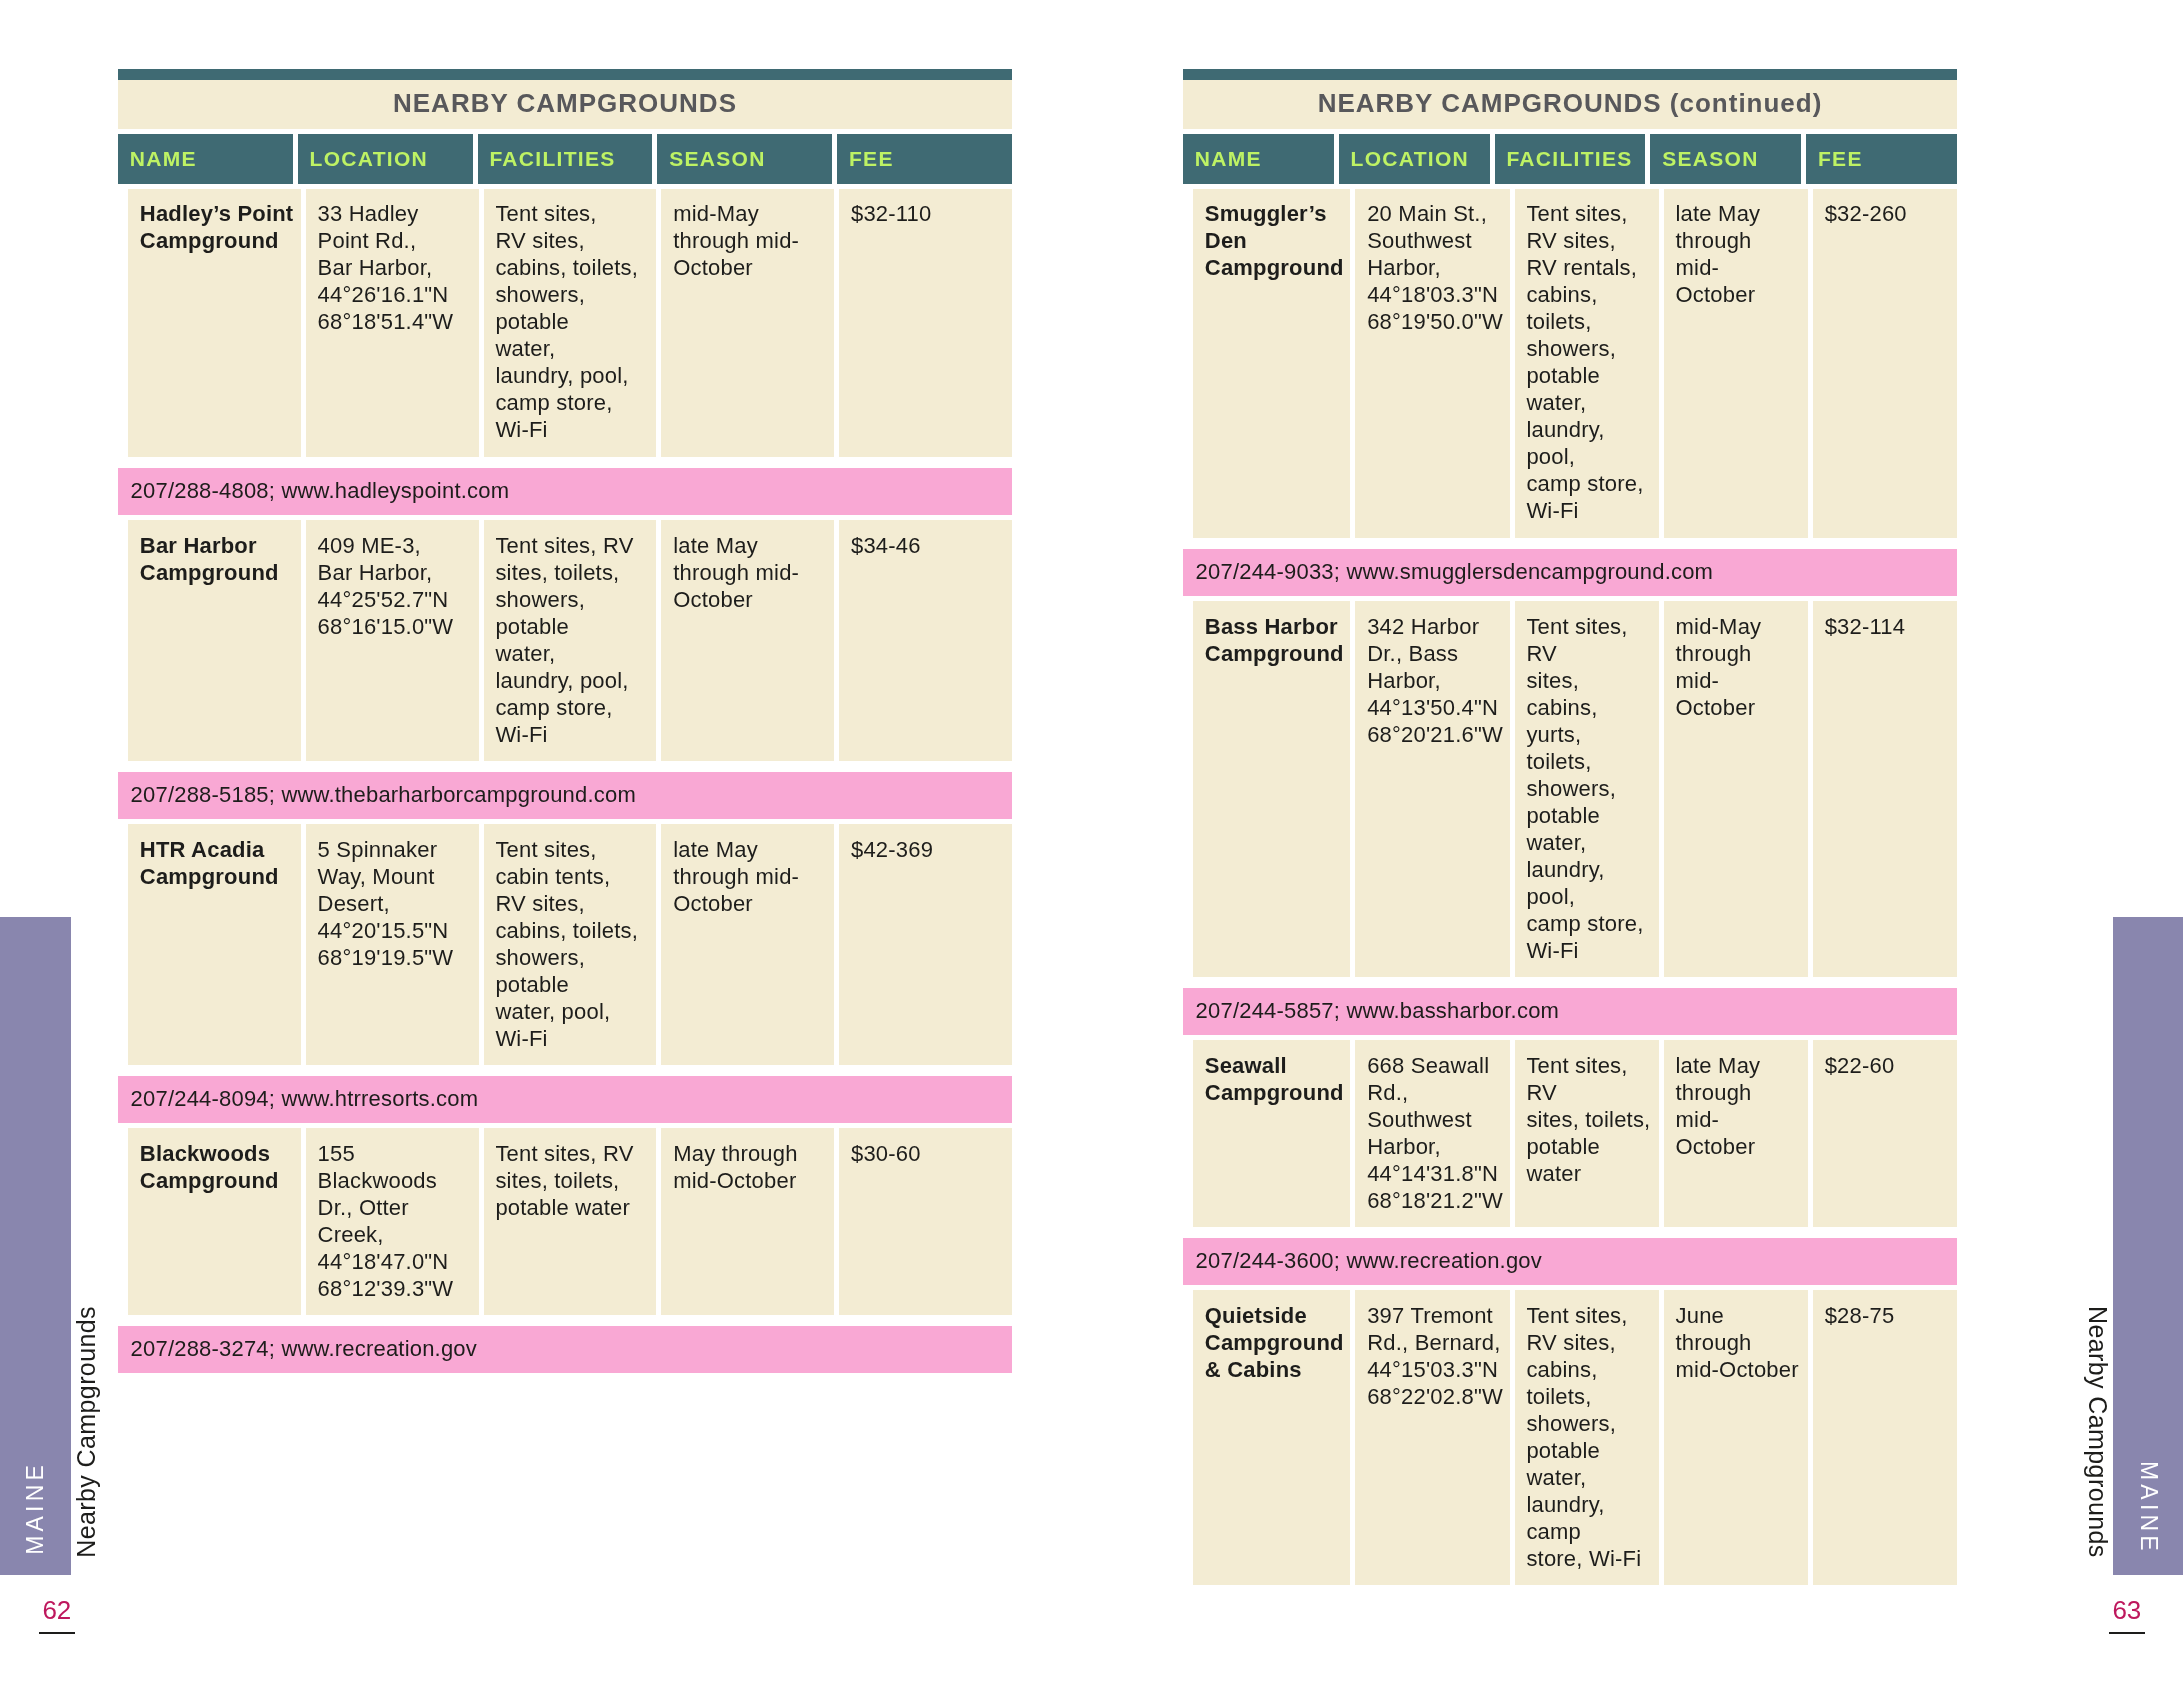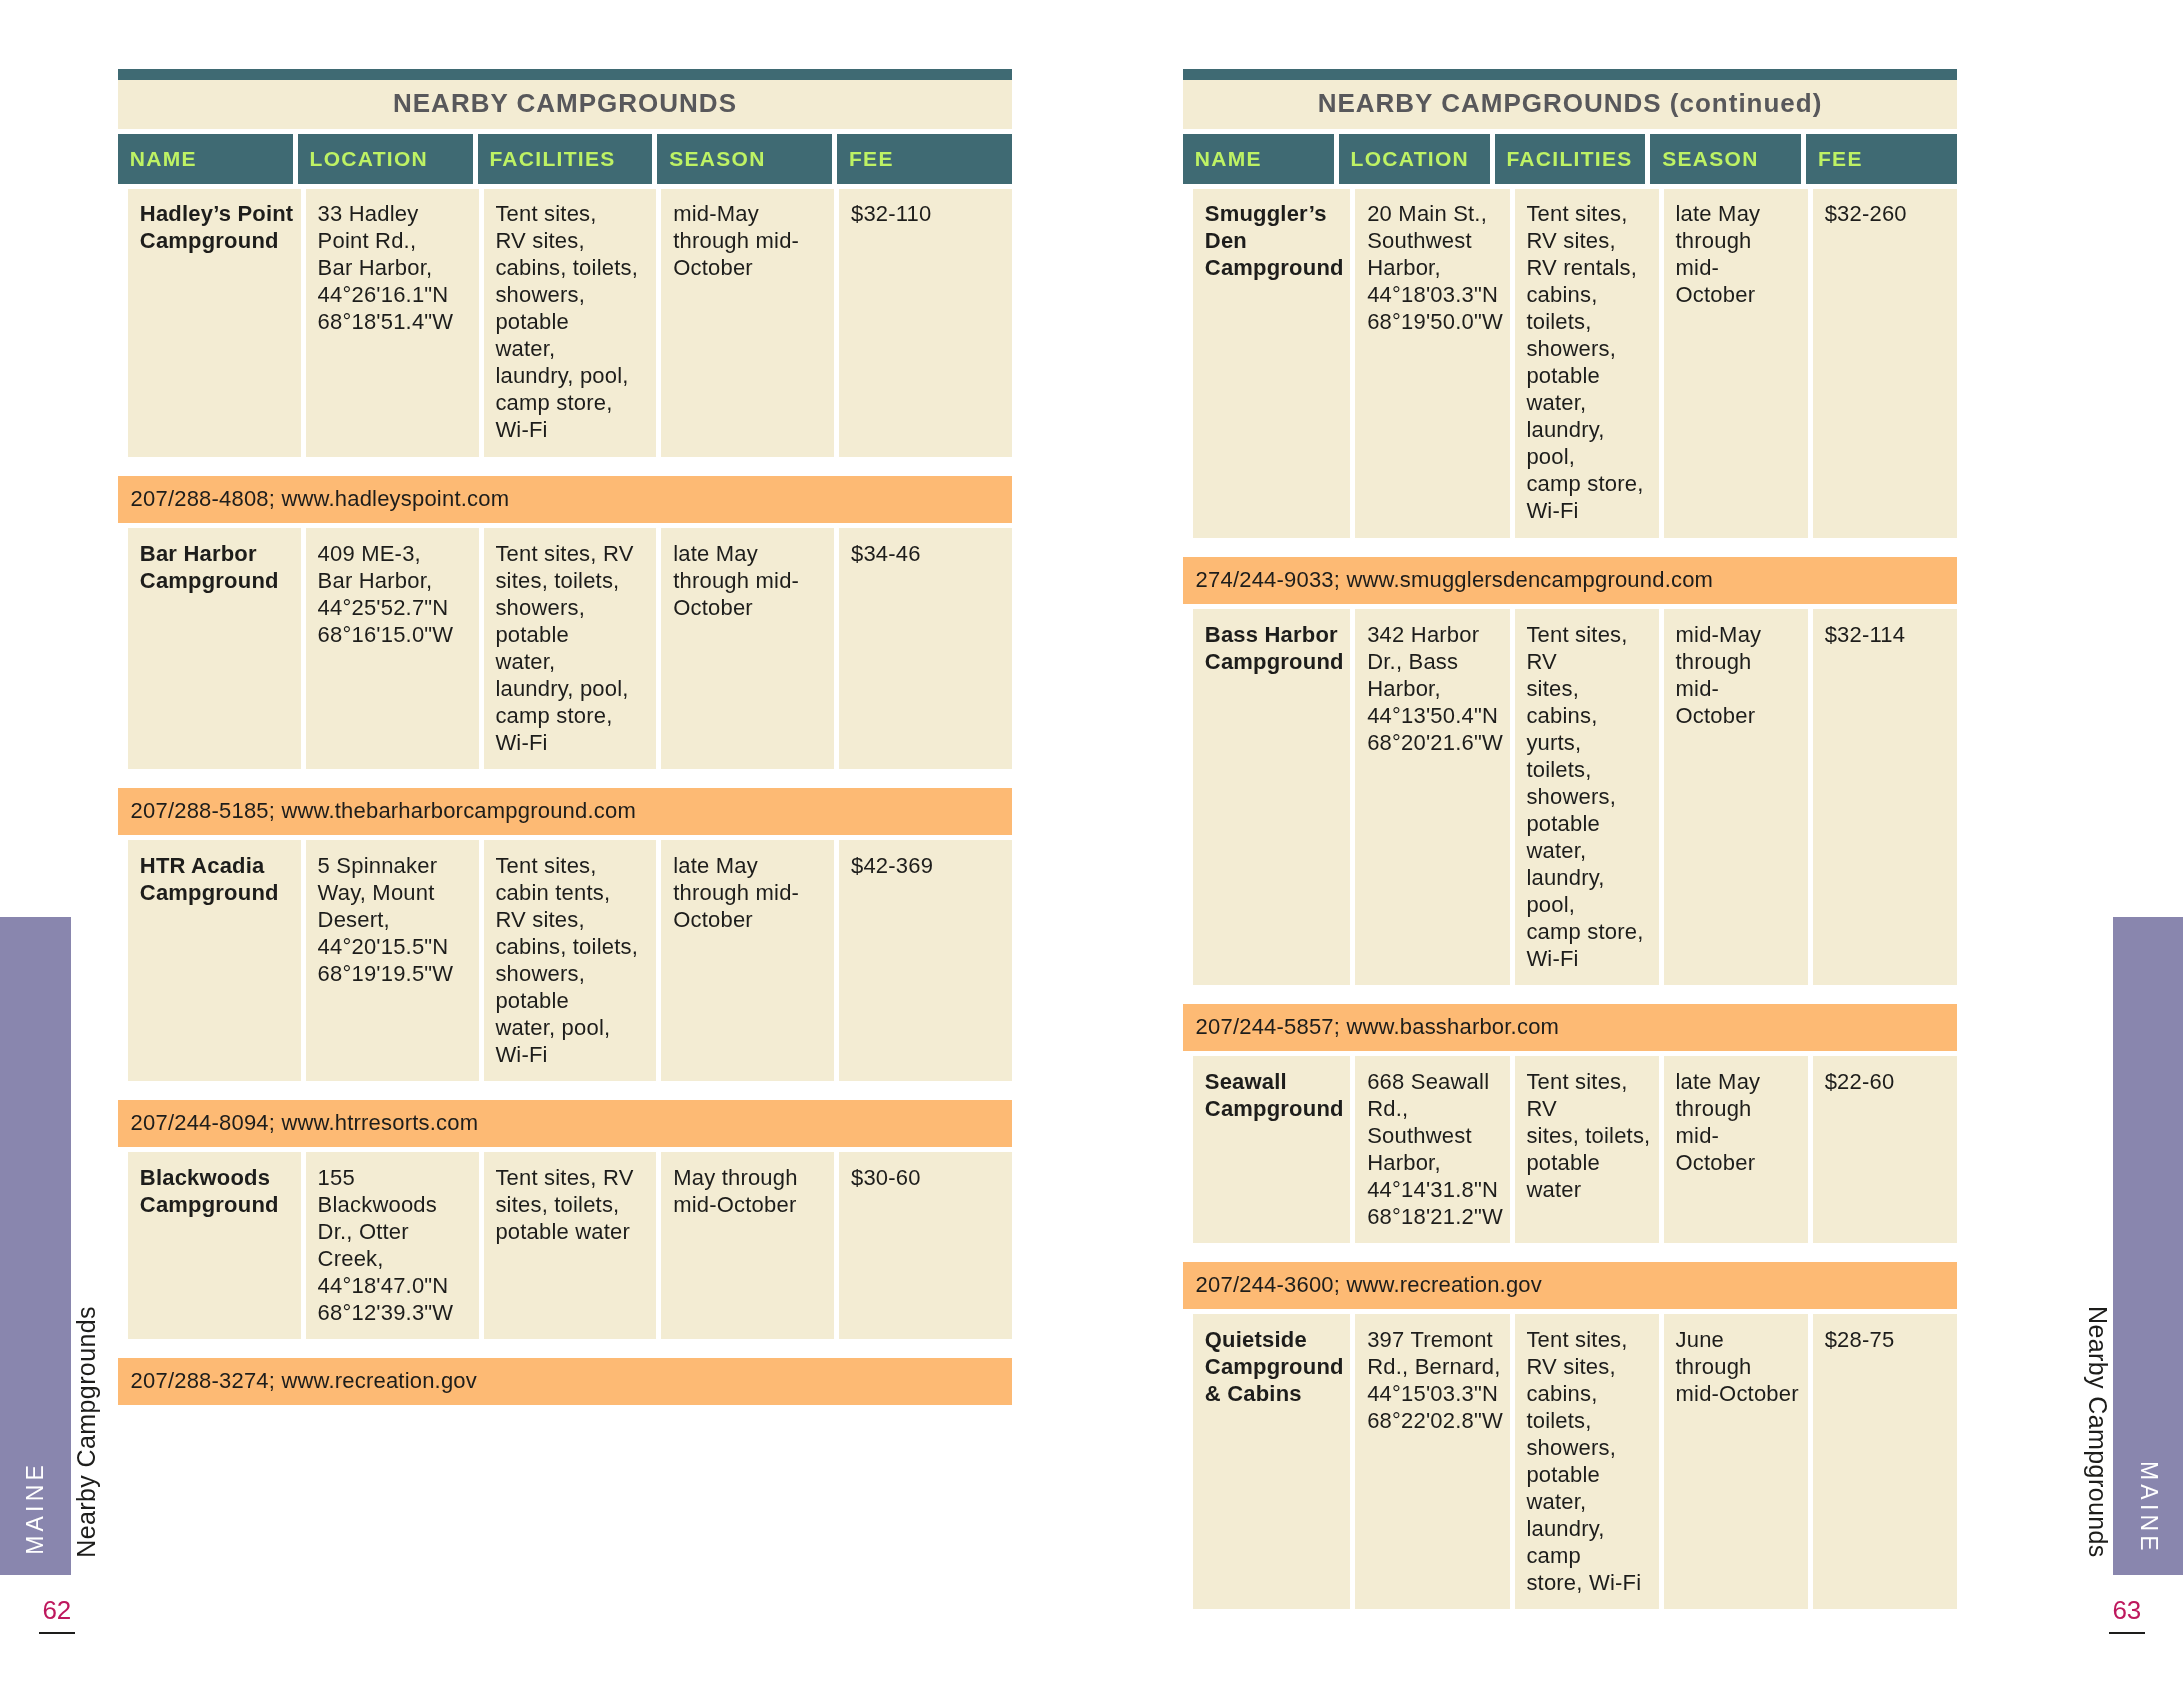--- a/index.html
+++ b/index.html
@@ -21,21 +21,21 @@
     flex:1;background:#3f6a73;color:#bef264;font-weight:bold;
     font-size:21px;letter-spacing:1.3px;padding:12.6px 3.4px 12.6px 11.8px;
   }
   .grouprow{display:flex;gap:5px;margin-top:5px;margin-left:10px;}
   .cell{
     flex:1;background:#f3ecd3;padding:11.8px 6.7px 13.4px 11.8px;
     font-size:22px;line-height:27px;white-space:pre-line;letter-spacing:0.2px;
   }
   .cell.name{font-weight:bold;}
   .contactbar{
-    background:#fdba74;margin-top:19px;padding:10px 6.7px 11px 12.6px;
+    background:#f9a8d4;margin-top:11px;padding:10px 6.7px 11px 12.6px;
     font-size:22px;letter-spacing:0.2px;
   }
   
   .tab{
     position:absolute;top:917px;width:71px;height:658px;background:#8986ae;
     display:flex;justify-content:center;align-items:flex-end;padding-bottom:20px;
     box-sizing:border-box;
   }
   .tab.tab-l{left:0;}
   .tab.tab-r{left:2113px;}
@@ -191,21 +191,21 @@
 potable
 water,
 laundry, pool,
 camp store,
 Wi-Fi</div>
     <div class="cell">late May
 through mid-
 October</div>
     <div class="cell">$32-260</div>
   </div>
-  <div class="contactbar">274/244-9033; www.smugglersdencampground.com</div>
+  <div class="contactbar">207/244-9033; www.smugglersdencampground.com</div>
 
   <div class="grouprow">
     <div class="cell name">Bass Harbor
 Campground</div>
     <div class="cell">342 Harbor
 Dr., Bass
 Harbor,
 44°13'50.4"N
 68°20'21.6"W</div>
     <div class="cell">Tent sites, RV

